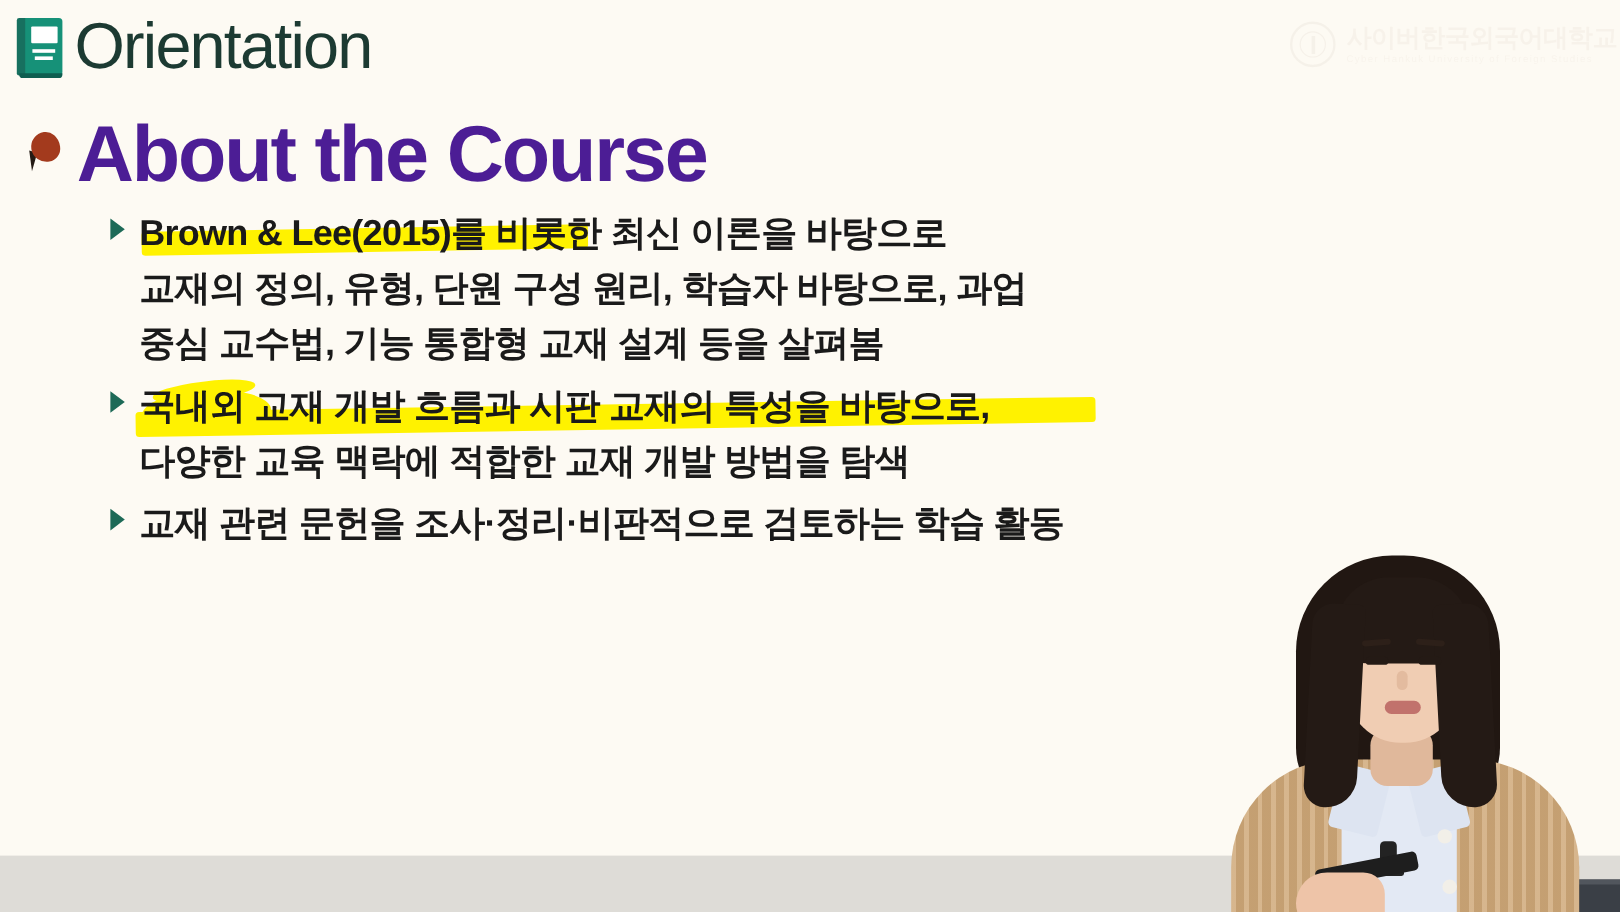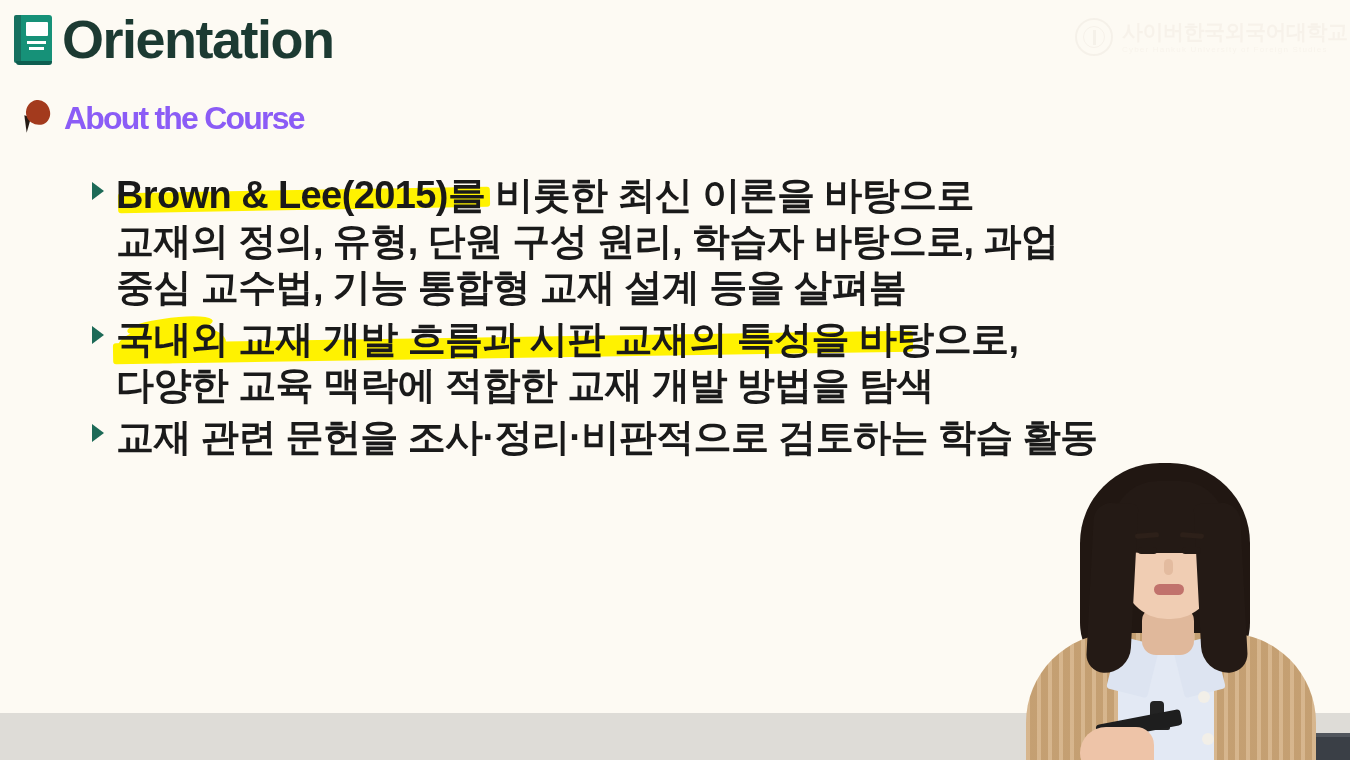--- a/index.html
+++ b/index.html
@@ -27,35 +27,35 @@
 
   
   .title-row{position:absolute;left:14px;top:12px;display:flex;align-items:center;gap:8px;}
   .book-icon{width:40px;height:52px;position:relative;flex:none;}
   .bk-spine{position:absolute;left:0;top:2px;width:8px;height:48px;background:#17705f;border-radius:2px 0 0 2px;}
   .bk-body{position:absolute;left:7px;top:2px;width:31px;height:48px;background:#169178;border-radius:0 3px 3px 0;}
   .bk-label{position:absolute;left:12px;top:9px;width:22px;height:14px;background:#ffffff;border-radius:1px;}
   .bk-l1{position:absolute;left:13px;top:28px;width:19px;height:2.5px;background:#ffffff;}
   .bk-l2{position:absolute;left:15px;top:34px;width:15px;height:2.5px;background:#ffffff;}
   .bk-shadow{position:absolute;left:2px;top:48px;width:36px;height:4px;background:#0e5e50;border-radius:0 0 3px 3px;}
-  .title-text{font-size:54px;font-weight:bold;color:#1c3a32;letter-spacing:-1.5px;line-height:1;}
+  .title-text{font-size:54px;font-weight:normal;color:#1c3a32;letter-spacing:-1.5px;line-height:1;}
 
   
   .heading-row{position:absolute;left:18px;top:95px;display:flex;align-items:center;gap:6px;}
   .pin-icon{width:40px;height:46px;position:relative;flex:none;}
   .pin-needle{position:absolute;left:4px;top:21px;width:0;height:0;border-left:7px solid transparent;border-top:16px solid #241a14;transform:rotate(16deg);}
   .pin-head{position:absolute;left:8px;top:5px;width:24px;height:25px;background:#a33a1d;border-radius:52% 48% 45% 55%/50% 55% 45% 50%;transform:rotate(-9deg);}
-  .heading-text{font-size:32px;font-weight:bold;color:#8b5cf6;letter-spacing:-1.8px;line-height:1;text-align:right;}
+  .heading-text{font-size:66px;font-weight:bold;color:#4c1d95;letter-spacing:-1.8px;line-height:1;text-align:right;}
 
   
   .body{position:absolute;left:92px;top:172px;width:920px;}
   .bullet{position:relative;margin-bottom:6px;}
   .bul-mark{position:absolute;left:0;top:10px;width:0;height:0;border-top:9px solid transparent;border-bottom:9px solid transparent;border-left:12px solid #1d6a57;}
   .bul-lines{margin-left:24px;position:relative;}
-  .bl{font-size:38px;font-weight:bold;color:#1a1a1a;line-height:46px;letter-spacing:-.6px;white-space:nowrap;position:relative;z-index:3;}
+  .bl{font-size:30px;font-weight:bold;color:#1a1a1a;line-height:46px;letter-spacing:-.6px;white-space:nowrap;position:relative;z-index:3;}
 
   
   .hl{position:absolute;z-index:1;background:#fff200;border-radius:3px;}
   .hl-a{left:118px;top:190px;width:372px;height:20px;transform:rotate(-1.0deg);}
   .hl-b{left:113px;top:337px;width:800px;height:21px;transform:rotate(-0.9deg);}
   .hl-c{left:118px;top:325px;width:108px;height:38px;border-radius:50%;transform:rotate(-3deg);}
   .hl-c2{left:127px;top:318px;width:86px;height:16px;border-radius:48%;transform:rotate(-7deg);}
 
   
   .presenter{position:absolute;left:1020px;top:455px;width:330px;height:305px;}

